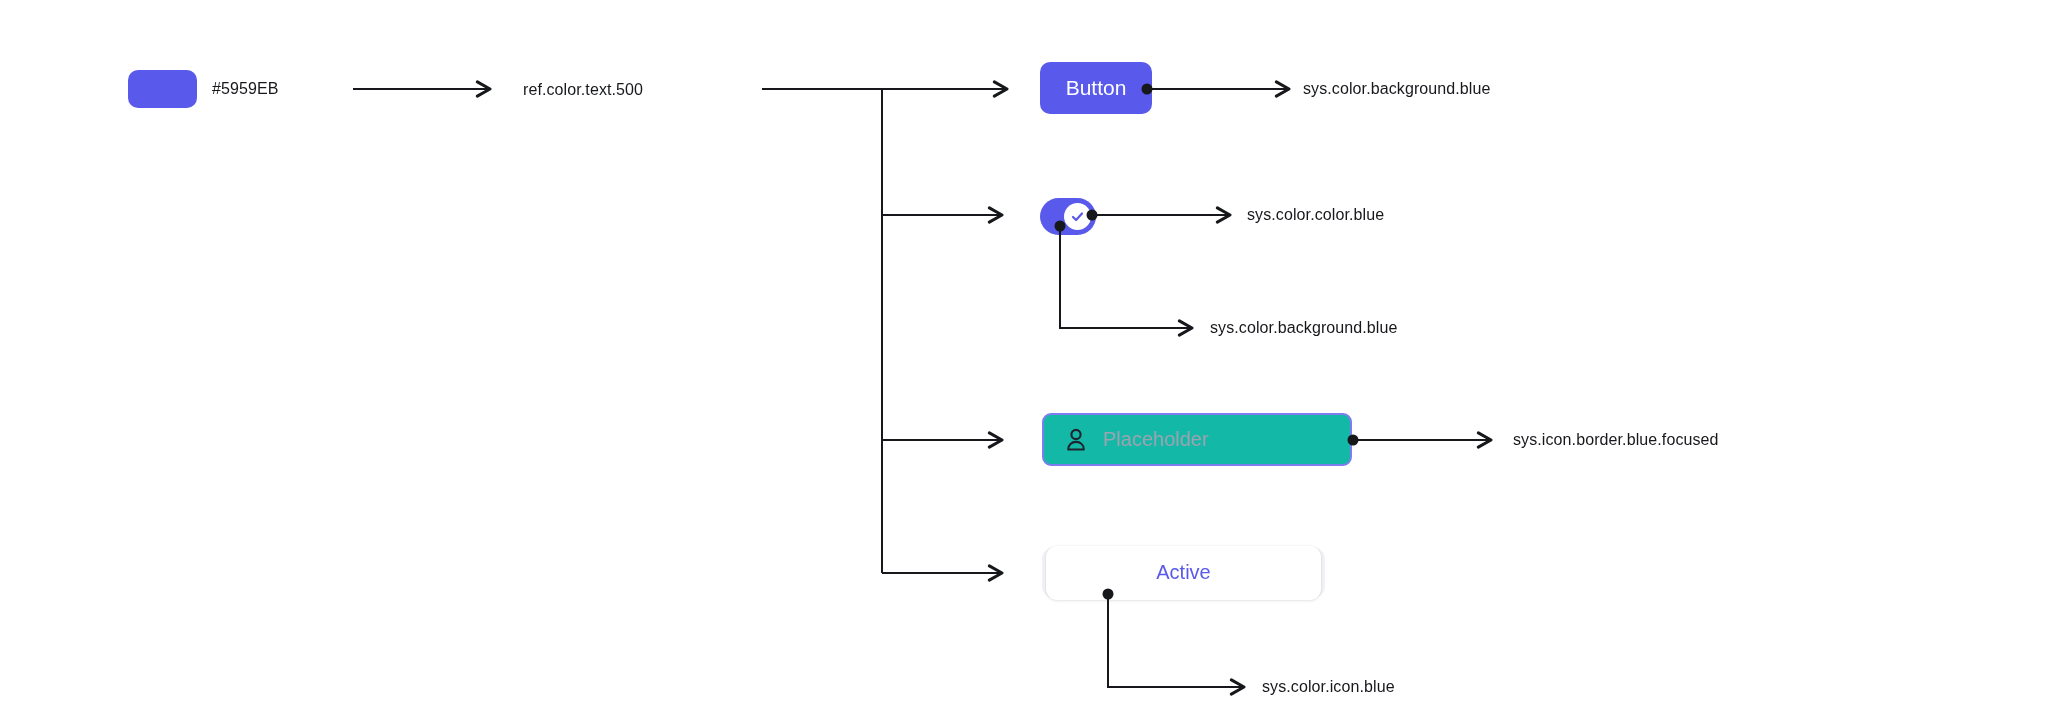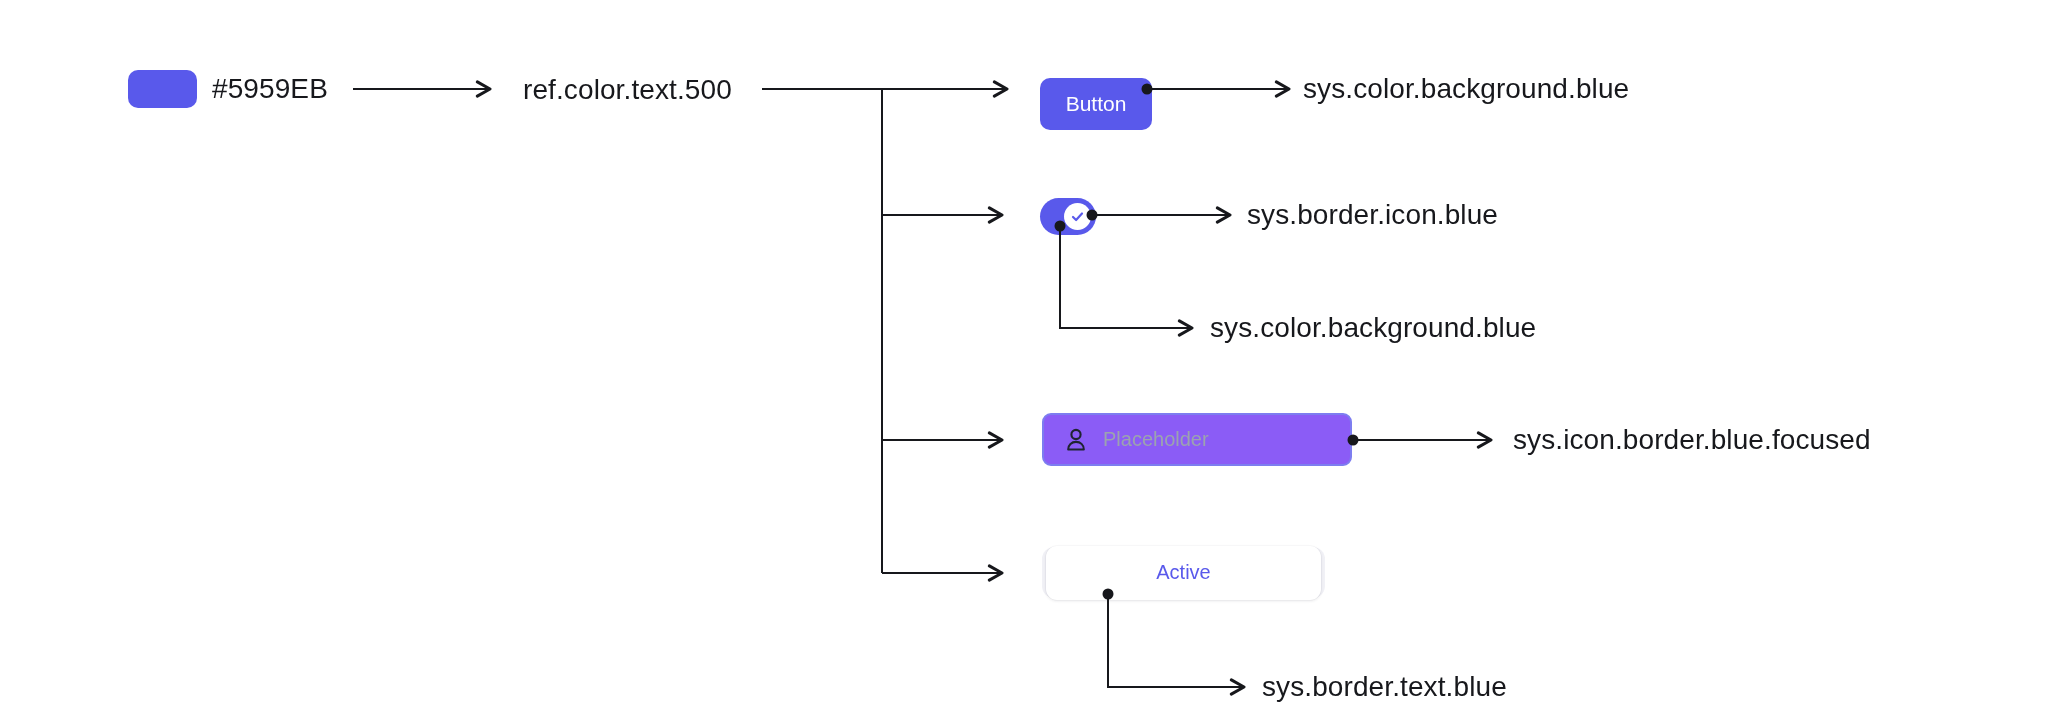--- a/index.html
+++ b/index.html
@@ -18,21 +18,21 @@
     position: absolute;
     left: 0; top: 0;
     width: 2048px; height: 707px;
     pointer-events: none;
     z-index: 5;
   }
 
   
   .label {
     position: absolute;
-    font-size: 28px;
+    font-size: 16px;
     line-height: 22px;
     color: #17181C;
     white-space: nowrap;
     letter-spacing: 0.1px;
   }
 
   
   .swatch {
     position: absolute;
     left: 128px; top: 70px;
@@ -50,21 +50,20 @@
     border: none;
     border-radius: 10px;
     color: #ffffff;
     font-family: "Liberation Sans", sans-serif;
     font-size: 21px;
     font-weight: 500;
     display: flex;
     align-items: center;
     justify-content: center;
     cursor: pointer;
-    margin-top: 16px;
   }
 
   
   .toggle {
     position: absolute;
     left: 1040px; top: 198px;
     width: 56px; height: 37px;
     background: #5959EB;
     border-radius: 18.5px;
     cursor: pointer;
@@ -79,21 +78,21 @@
     align-items: center;
     justify-content: center;
   }
 
   
   .input-box {
     position: absolute;
     left: 1042px; top: 413px;
     width: 310px; height: 53px;
     box-sizing: border-box;
-    background: #8b5cf6;
+    background: #14b8a6;
     border: 2px solid #7D7DF0;
     border-radius: 9px;
     display: flex;
     align-items: center;
     padding: 0 14px 0 20px;
     gap: 13px;
   }
   .input-box input {
     border: none;
     outline: none;
@@ -194,35 +193,35 @@
   <div class="label" style="left:1303px; top:78px;">sys.color.background.blue</div>
 
   <div class="toggle">
     <div class="knob">
       <svg width="15" height="15" viewBox="0 0 15 15" xmlns="http://www.w3.org/2000/svg">
         <path d="M3,8 L6.1,11 L12,4.5" fill="none" stroke="#5959EB" stroke-width="2.2" stroke-linecap="round" stroke-linejoin="round"></path>
       </svg>
     </div>
   </div>
 
-  <div class="label" style="left:1247px; top:204px;">sys.border.icon.blue</div>
+  <div class="label" style="left:1247px; top:204px;">sys.color.color.blue</div>
 
   <div class="label" style="left:1210px; top:317px;">sys.color.background.blue</div>
 
   <div class="input-box">
     <svg width="24" height="26" viewBox="0 0 24 26" xmlns="http://www.w3.org/2000/svg">
       <circle cx="12" cy="7.5" r="4.6" fill="none" stroke="#1F2430" stroke-width="2.1"></circle>
       <path d="M4.2,22.5 C4.2,17.8 7.6,14.9 12,14.9 C16.4,14.9 19.8,17.8 19.8,22.5 Z" fill="none" stroke="#1F2430" stroke-width="2.1" stroke-linejoin="round"></path>
     </svg>
     <input type="text" placeholder="Placeholder" style="">
   </div>
 
   <div class="label" style="left:1513px; top:429px;">sys.icon.border.blue.focused</div>
 
   <div class="segmented">
     <button class="seg-tab active">
       <span>Active</span>
     </button>
   </div>
 
-  <div class="label" style="left:1262px; top:676px;">sys.border.text.blue</div>
+  <div class="label" style="left:1262px; top:676px;">sys.color.icon.blue</div>
 
 </div>
 
 </body></html>

